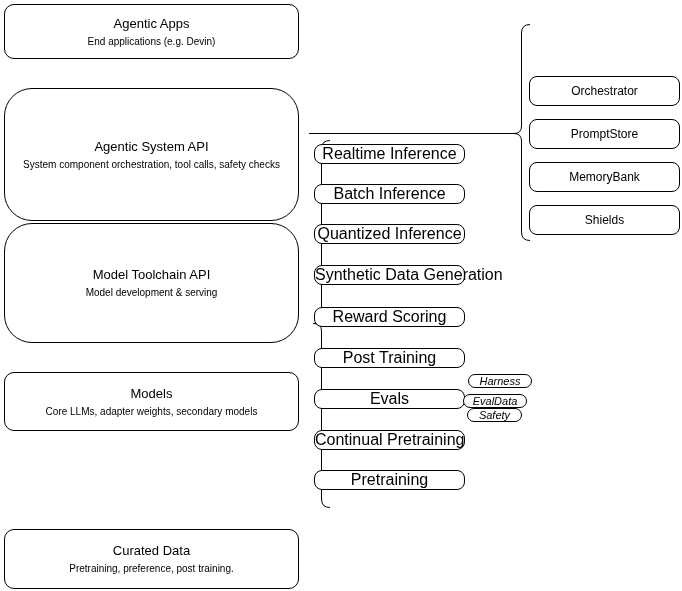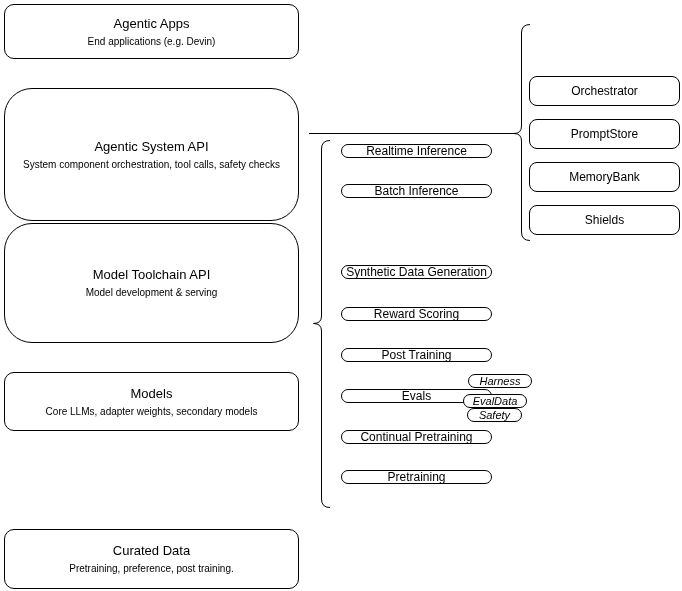--- a/index.html
+++ b/index.html
@@ -36,25 +36,25 @@
   }
   .leftbox {
     left: 4px;
     width: 295px;
     border-radius: 10px;
   }
   .leftbox.big { border-radius: 28px; }
   .leftbox .t { font-size: 13px; line-height: 16px; }
   .leftbox .s { font-size: 10px; line-height: 13px; margin-top: 3px; }
   .midbox {
-    left: 341px;
+    left: 314px;
     width: 151px;
-    height: 14px;
+    height: 20px;
     border-radius: 8px;
-    font-size: 12px;
+    font-size: 16px;
     white-space: nowrap;
   }
   .rightbox {
     left: 529px;
     width: 151px;
     height: 30px;
     border-radius: 8px;
     font-size: 12px;
     white-space: nowrap;
   }
@@ -109,20 +109,23 @@
     <div class="t">Curated Data</div>
     <div class="s">Pretraining, preference, post training.</div>
   </div>
 
   <div class="node midbox" style="top:144px">
     <span>Realtime Inference</span>
   </div>
   <div class="node midbox" style="top:184px">
     <span>Batch Inference</span>
   </div>
+  <div class="node midbox" style="top:224px">
+    <span>Quantized Inference</span>
+  </div>
   <div class="node midbox" style="top:265px">
     <span>Synthetic Data Generation</span>
   </div>
   <div class="node midbox" style="top:307px">
     <span>Reward Scoring</span>
   </div>
   <div class="node midbox" style="top:348px">
     <span>Post Training</span>
   </div>
   <div class="node midbox" style="top:389px">

